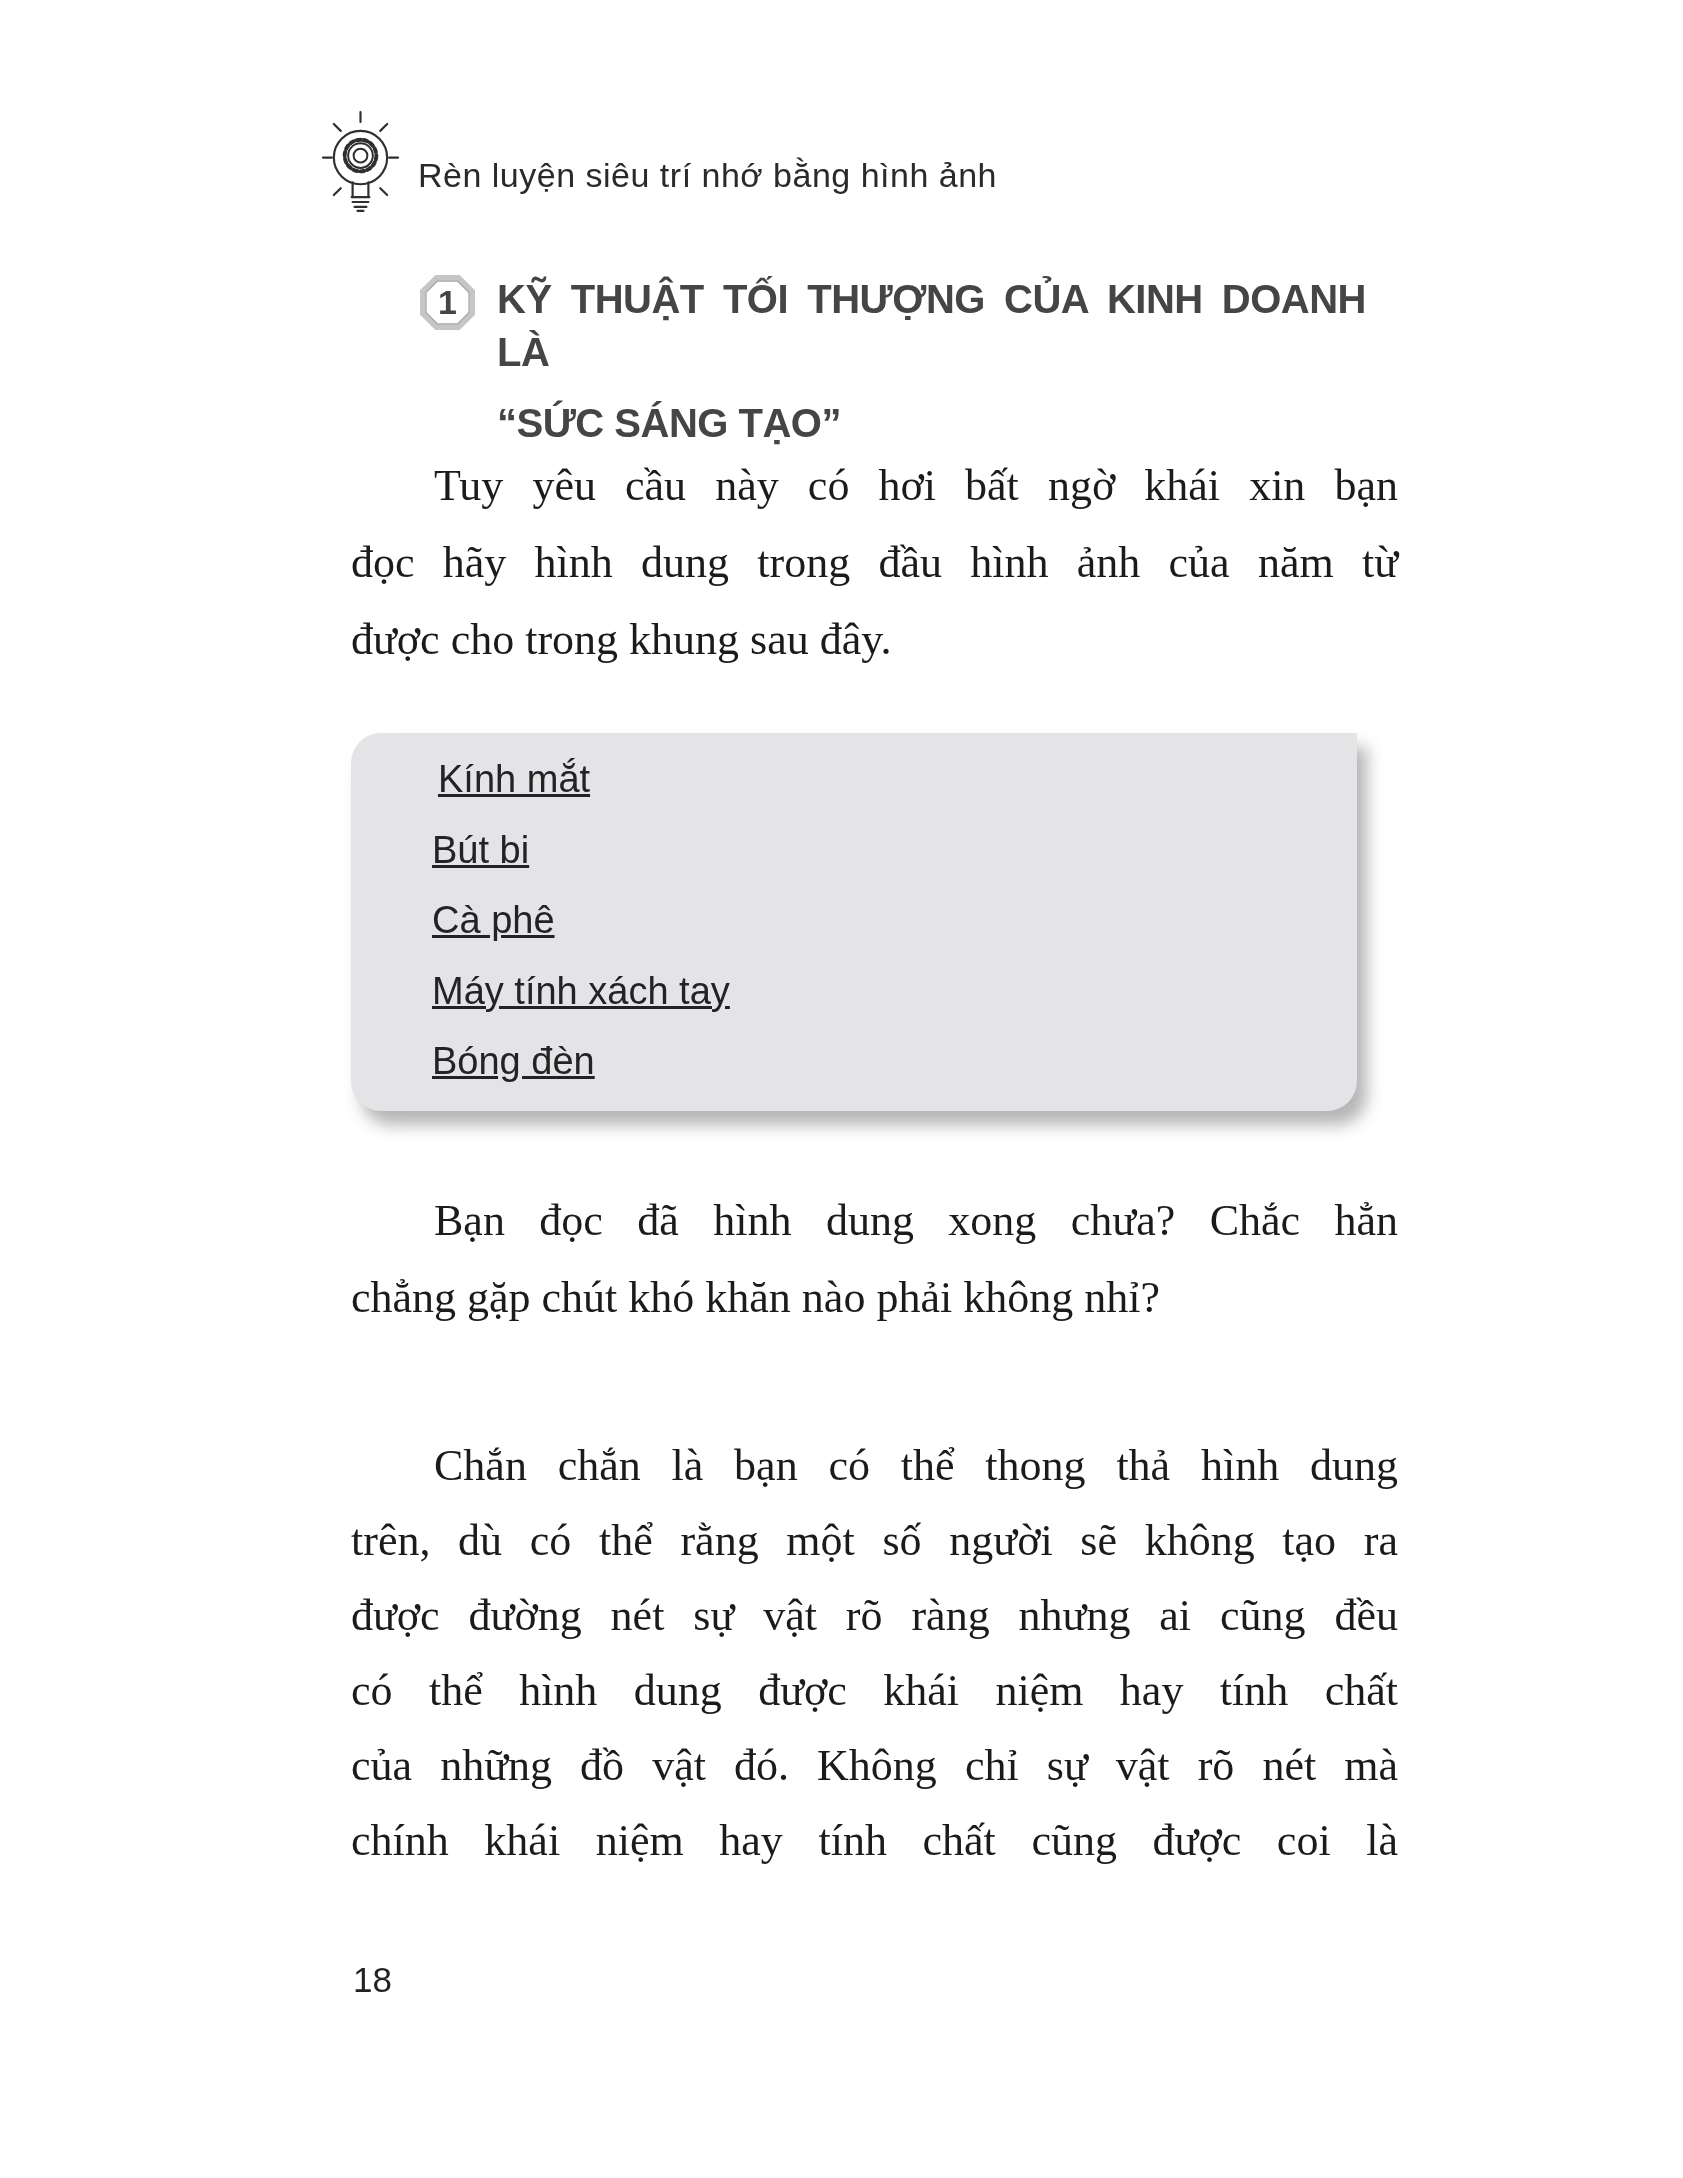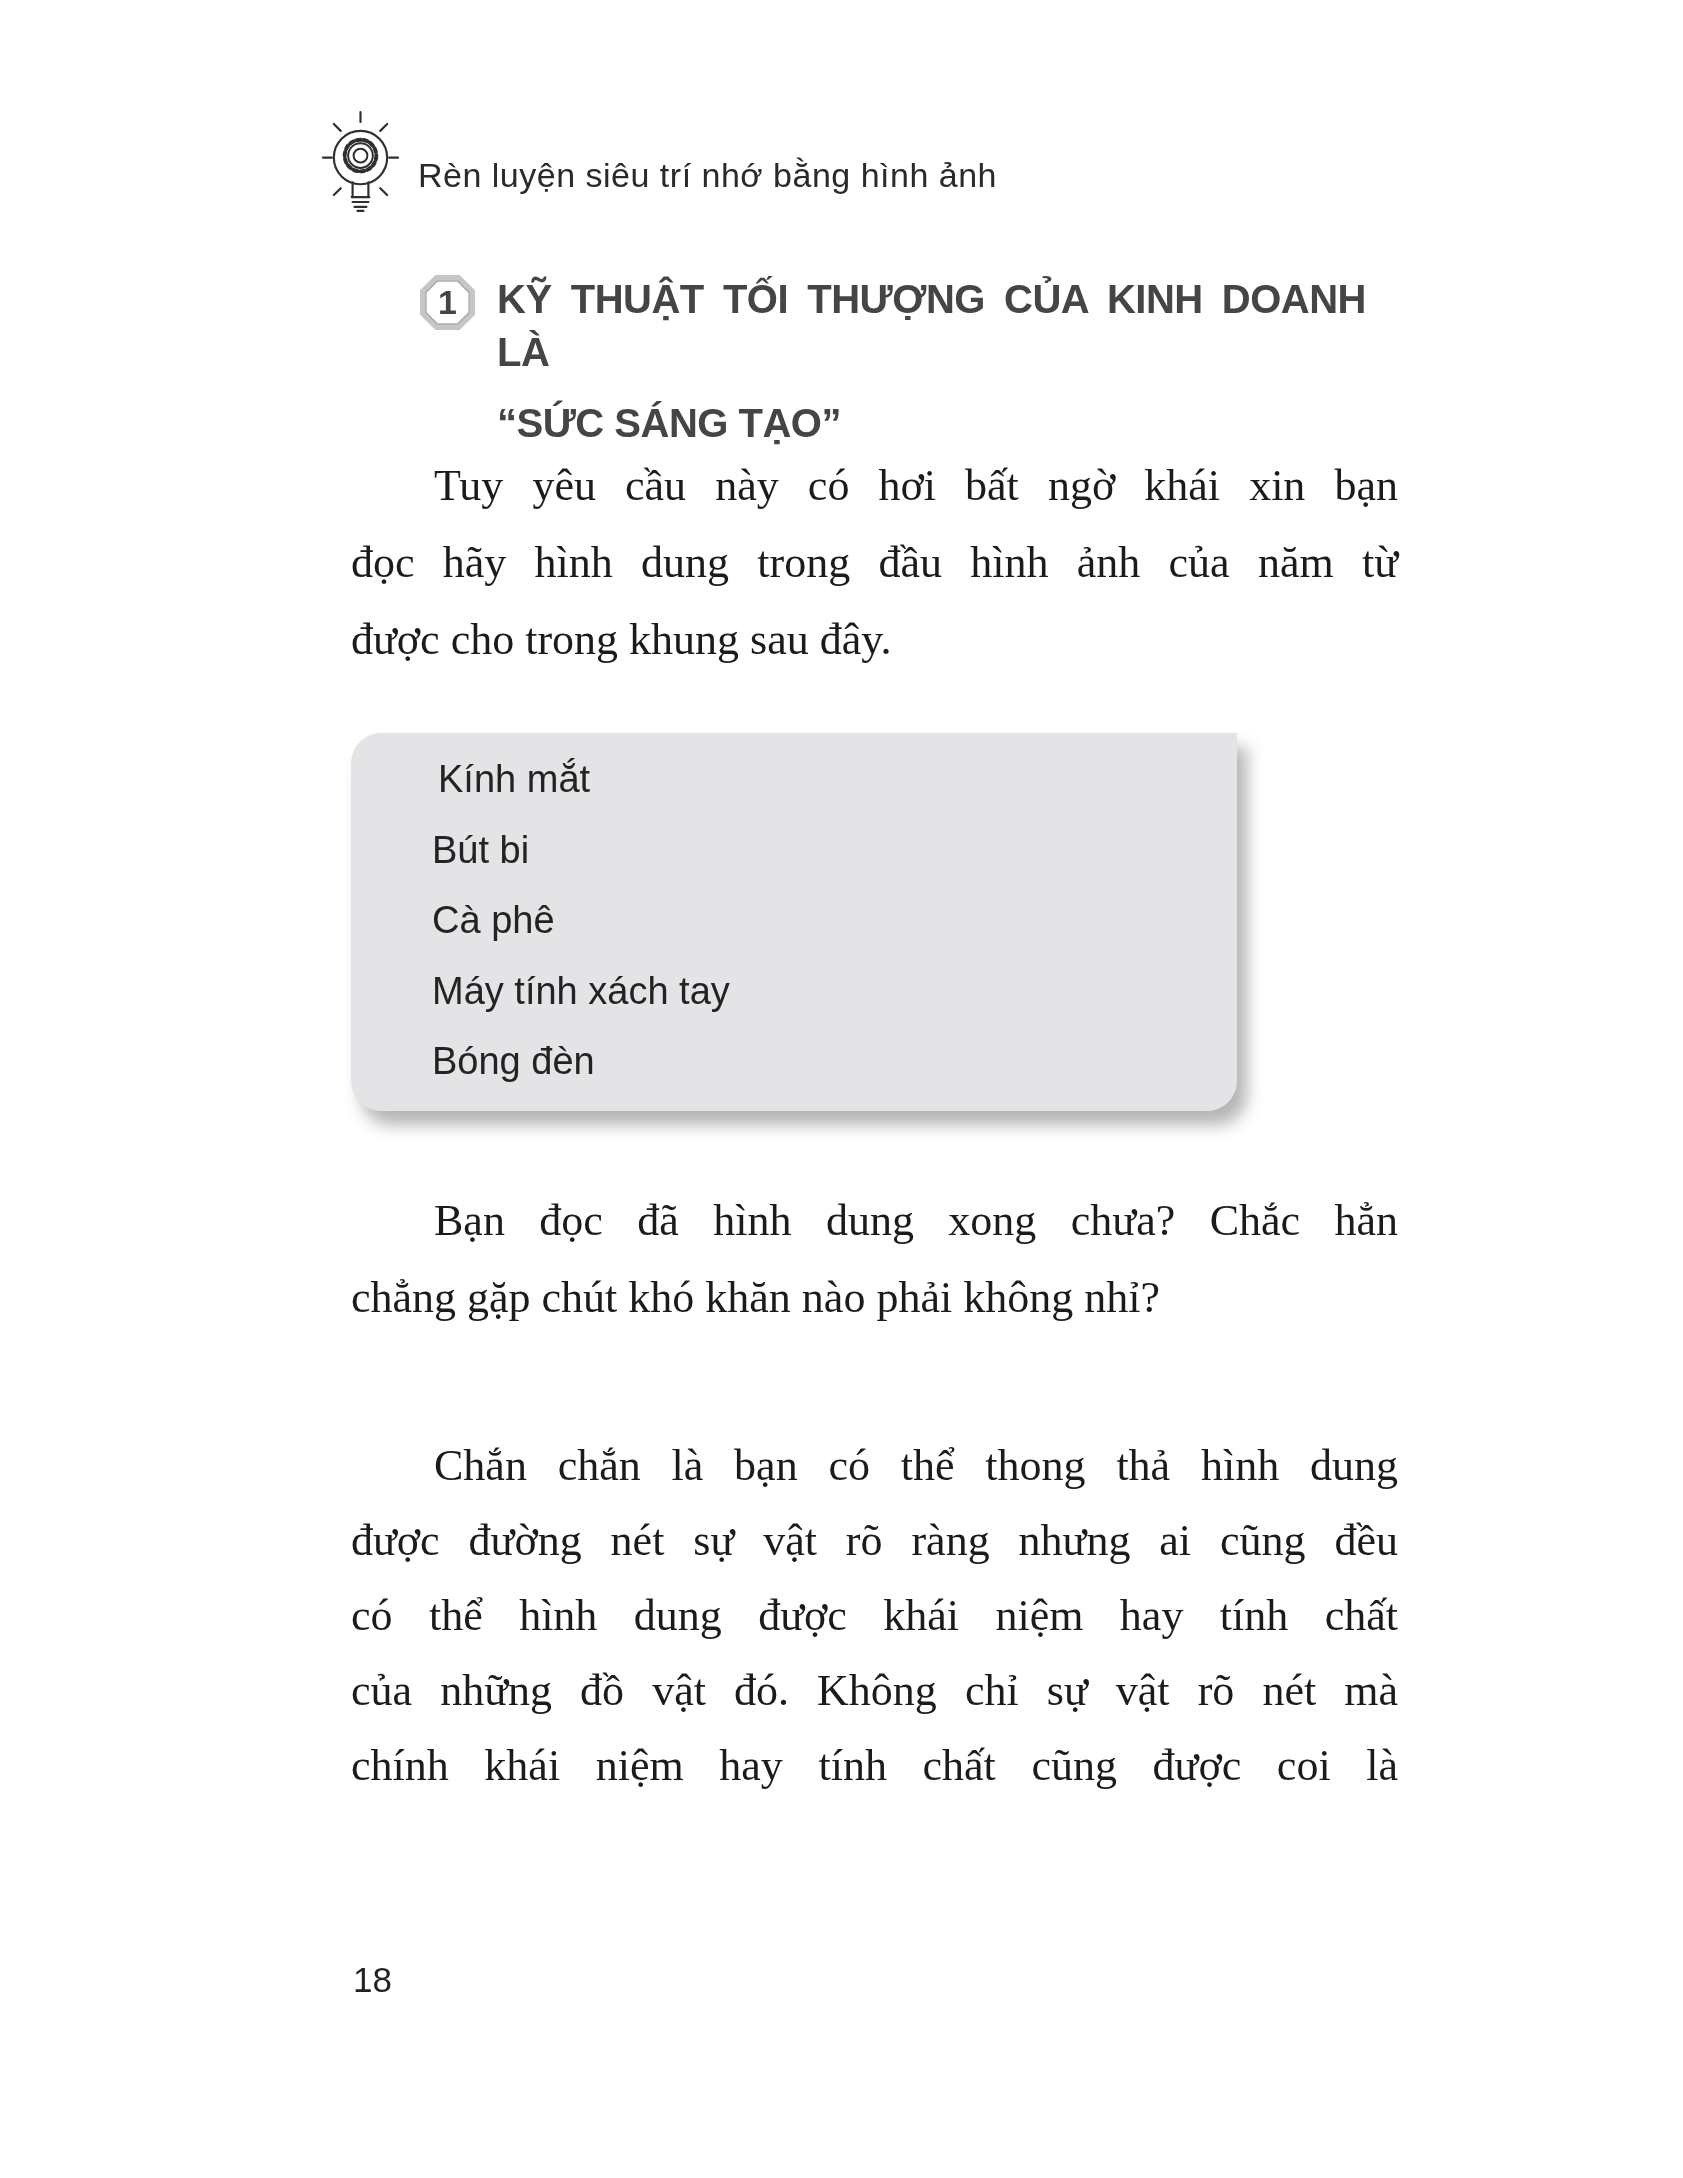--- a/index.html
+++ b/index.html
@@ -47,28 +47,28 @@
   }
   .para .line{text-align:justify;text-align-last:justify;white-space:nowrap;}
   .para .line.last{text-align-last:left;}
   .para .line.indent{text-indent:83px;}
   .para1{top:447px;}
   .para2{top:1182px;}
   .para3{top:1428px;line-height:75px;}
   
   .word-box{
     position:absolute;left:327px;top:733px;
-    width:886px;height:378px;
+    width:1006px;height:378px;
     background:#e4e4e6;
     border-radius:30px 0 30px 30px;
     box-shadow:10px 14px 16px rgba(90,90,95,.45);
     display:flex;flex-direction:column;justify-content:space-around;
     padding:12px 16px 14px 0;box-sizing:border-box;
     font-family:"Liberation Sans", sans-serif;
-    font-size:38px;color:#232325;
+    font-size:38px;color:#232325;text-decoration:underline;
   }
   .word-box .item{padding-left:81px;line-height:1.2;}
   .word-box .item.first{padding-left:87px;}
   .page-number{
     position:absolute;left:329px;top:1960px;
     font-family:"Liberation Sans", sans-serif;
     font-size:35px;color:#222224;
   }
   svg{display:block;}
 </style>
@@ -127,20 +127,21 @@
     <div class="item">Bóng đèn</div>
   </aside>
 
   <section class="para para2">
     <div class="line indent">Bạn đọc đã hình dung xong chưa? Chắc hẳn</div>
     <div class="line last">chẳng gặp chút khó khăn nào phải không nhỉ?</div>
   </section>
 
   <section class="para para3">
     <div class="line indent">Chắn chắn là bạn có thể thong thả hình dung</div>
+    <div class="line">trên, dù có thể rằng một số người sẽ không tạo ra</div>
     <div class="line">được đường nét sự vật rõ ràng nhưng ai cũng đều</div>
     <div class="line">có thể hình dung được khái niệm hay tính chất</div>
     <div class="line">của những đồ vật đó. Không chỉ sự vật rõ nét mà</div>
     <div class="line">chính khái niệm hay tính chất cũng được coi là</div>
   </section>
 
   <div class="page-number">18</div>
 
 </div>
 

